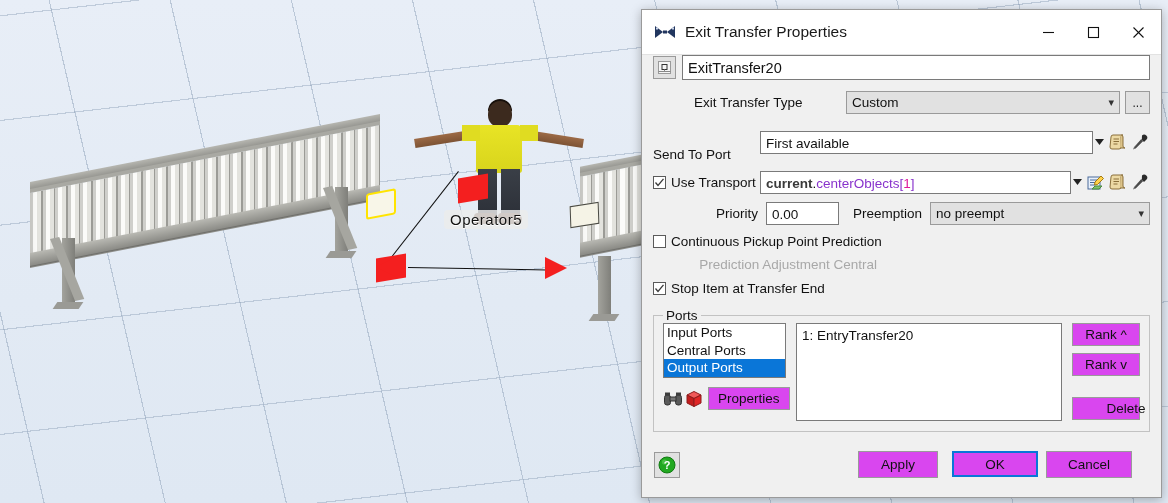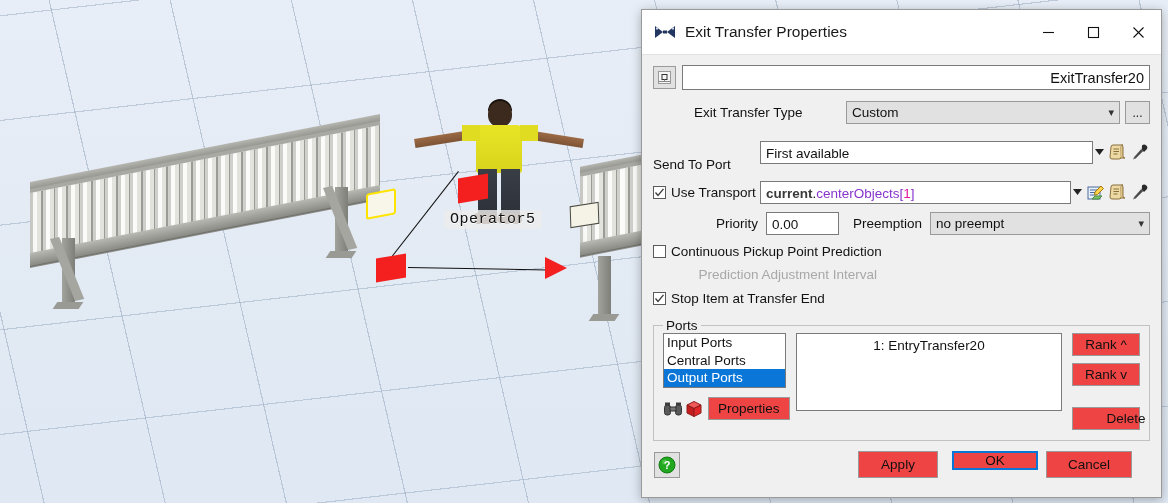--- a/index.html
+++ b/index.html
@@ -55,21 +55,21 @@
   .sleeve{position:absolute;top:22px;height:16px;width:18px;background:#e0dc21;}
   .sleeve.l{left:44px;}.sleeve.r{left:102px;}
   .legp{position:absolute;top:66px;width:19px;height:48px;background:linear-gradient(180deg,#3a3f47,#2c3038);}
   .legp.l{left:60px;}.legp.r{left:83px;}
   .shoe{position:absolute;top:110px;width:24px;height:11px;background:#5a3a22;border-radius:4px 7px 5px 4px;}
   .shoe.l{left:56px;}.shoe.r{left:80px;}
 
   
   .flag{position:absolute;background:#f41f1f;}
   .opLabel{position:absolute;left:444px;top:210px;padding:1px 6px;
-     font-family:Liberation Mono, monospace;font-size:15px;color:#111;
+     font-family:Liberation Sans, sans-serif;font-size:15px;color:#111;
      background:rgba(235,235,235,.82);border-radius:4px;
      text-shadow:0 1px 0 #fff;letter-spacing:.5px;}
   .connLine{position:absolute;background:#111;height:1px;transform-origin:left center;}
   .arrowR{position:absolute;width:0;height:0;border-top:11px solid transparent;
      border-bottom:11px solid transparent;border-left:22px solid #f41f1f;}
   .arrowL{position:absolute;width:0;height:0;border-top:11px solid transparent;
      border-bottom:11px solid transparent;border-right:22px solid #f41f1f;}
   .box3d{position:absolute;background:#f5f3e6;border:1px solid #4a4a44;}
   .highlightbox{position:absolute;background:#f8f6e8;border:2px solid #ffe400;border-radius:3px;}
 
@@ -99,21 +99,21 @@
   .disabled{color:#a8a8a8;}
   .txt.dis{color:#a8a8a8;border-color:#c8c8c8;background:#f0f0f0;}
   .iconbtn{width:22px;height:22px;display:flex;align-items:center;justify-content:center;flex:none;}
   .dd{width:13px;height:22px;display:flex;align-items:center;justify-content:center;flex:none;}
 
   fieldset#ports{margin:12px 0 0 0;padding:0 9px 10px 9px;border:1px solid #c2c2c2;}
   fieldset#ports legend{font-size:13.5px;padding:0 3px;color:#111;}
   .listbox{border:1px solid #7a7a7a;background:#fff;box-sizing:border-box;}
   .li{font-size:13.5px;padding:0 3px;line-height:17.5px;height:17.5px;}
   .li.sel{background:#0a76d8;color:#fff;}
-  .btn{border:1px solid #9a9a9a;background:#ef4444;font-size:13.5px;color:#111;
+  .btn{border:1px solid #9a9a9a;background:#d946ef;font-size:13.5px;color:#111;
      display:flex;align-items:center;justify-content:center;box-sizing:border-box;}
   .btn.focus{border:2px solid #0a76d8;}
 
   #footer{position:absolute;left:0;bottom:0;width:100%;height:54px;}
 </style>
 </head>
 <body>
 
 <div id="scene">
   <div id="grid"></div>
@@ -185,21 +185,21 @@
     <div class="wbtn close">
       <svg width="13" height="13" viewBox="0 0 13 13">
           <line x1="1.5" y1="1.5" x2="11.5" y2="11.5" stroke="#111" stroke-width="1.1"></line>
           <line x1="11.5" y1="1.5" x2="1.5" y2="11.5" stroke="#111" stroke-width="1.1"></line>
         </svg>
     </div>
   </div>
 
   <div id="body">
 
-    <div class="row" style="margin-top:10px;text-align:right;">
+    <div class="row" style="margin-top:0;">
       <div class="smbtn" style="width:23px;height:23px;">
         <svg width="13" height="13" viewBox="0 0 13 13">
           <rect x="0.5" y="0.5" width="12" height="12" fill="#f6f6f6" stroke="#9a9a9a"></rect>
           <rect x="4" y="3.5" width="5" height="5" fill="none" stroke="#333" stroke-width="1"></rect>
           <line x1="0.5" y1="10.5" x2="12.5" y2="10.5" stroke="#888"></line>
           <line x1="6.5" y1="8.5" x2="6.5" y2="10.5" stroke="#888"></line>
         </svg>
       </div>
       <div class="txt" style="flex:1;margin-left:6px;height:25px;line-height:25px;font-size:14.5px;">ExitTransfer20</div>
     </div>
@@ -293,21 +293,21 @@
         <span class="chev">▾</span>
       </div>
     </div>
 
     <div class="row" style="margin-top:9px;">
       <span class="cb"></span>
       <span class="lbl">Continuous Pickup Point Prediction</span>
     </div>
 
     <div class="row" style="margin-top:8px;">
-      <div class="lbl disabled" style="width:232px;text-align:right;padding-right:8px;box-sizing:border-box;">Prediction Adjustment Interval</div>
+      <div class="lbl disabled" style="width:232px;text-align:right;padding-right:8px;box-sizing:border-box;">Prediction Adjustment Central</div>
     </div>
 
     <div class="row" style="margin-top:9px;">
       <span class="cb">
         <svg class="tick" viewBox="0 0 9 9">
             <path d="M0.5 4.5 L3 7.5 L8.5 0.8" fill="none" stroke="#3a3a3a" stroke-width="1.3"></path>
           </svg>
       </span>
       <span class="lbl">Stop Item at Transfer End</span>
     </div>
@@ -335,21 +335,21 @@
               <svg width="18" height="18" viewBox="0 0 18 18">
                 <path d="M9 1.5 L16 5 L9 8.5 L2 5 Z" fill="#f05a5a" stroke="#8c1c1c"></path>
                 <path d="M2 5 L9 8.5 L9 16.5 L2 13 Z" fill="#c31d1d" stroke="#8c1c1c"></path>
                 <path d="M16 5 L9 8.5 L9 16.5 L16 13 Z" fill="#e02626" stroke="#8c1c1c"></path>
               </svg>
             </div>
             <div class="btn" style="height:23px;padding:0 9px;margin-left:3px;">Properties</div>
           </div>
         </div>
 
-        <div class="listbox" id="portlist" style="flex:1;height:78px;margin-left:10px;padding:3px 2px;text-align:center;">
+        <div class="listbox" id="portlist" style="flex:1;height:98px;margin-left:10px;padding:3px 2px;">
             <div class="li">1:  EntryTransfer20</div>
           </div>
 
         <div style="width:68px;margin-left:10px;display:flex;flex-direction:column;gap:7px;">
           <div class="btn" style="height:23px;">Rank ^</div>
           <div class="btn" style="height:23px;">Rank v</div>
           <div class="btn" style="height:23px;margin-top:14px;padding-left:40px;">Delete</div>
         </div>
       </div>
     </fieldset>
@@ -357,16 +357,16 @@
 
   <div id="footer">
     <div class="smbtn" style="position:absolute;left:12px;top:9px;width:26px;height:26px;">
       <svg width="18" height="18" viewBox="0 0 18 18">
         <circle cx="9" cy="9" r="8" fill="#21a820" stroke="#0f7a10"></circle>
         <circle cx="6.5" cy="6" r="2.6" fill="#56c64f" opacity=".75"></circle>
         <text x="9" y="13" font-size="11" font-family="Liberation Sans, sans-serif" font-weight="bold" fill="#fff" text-anchor="middle">?</text>
       </svg>
     </div>
     <div class="btn" style="position:absolute;left:216px;top:8px;width:80px;height:27px;">Apply</div>
-    <div class="btn focus" style="position:absolute;left:310px;top:8px;width:86px;height:19px;">OK</div>
+    <div class="btn focus" style="position:absolute;left:310px;top:8px;width:86px;height:26px;">OK</div>
     <div class="btn" style="position:absolute;left:404px;top:8px;width:86px;height:27px;">Cancel</div>
   </div>
 </div>
 
 </body></html>

